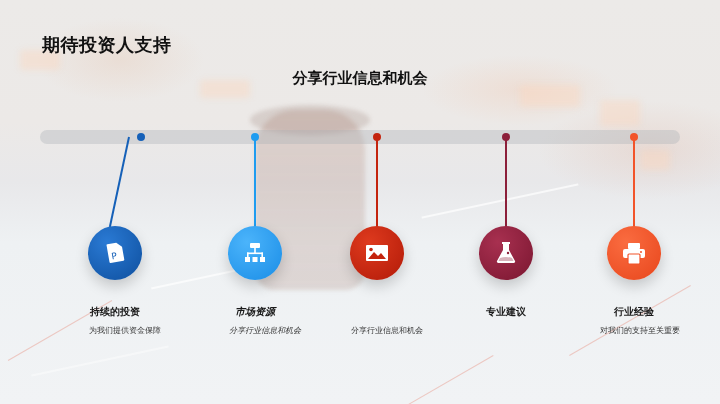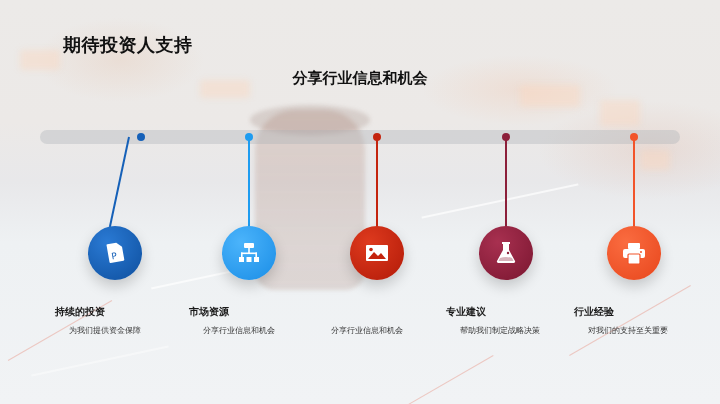--- a/index.html
+++ b/index.html
@@ -35,21 +35,21 @@
   }
   .bg .red-streak {
     position: absolute; height: 1px; background: rgba(230,120,100,0.35);
     transform: rotate(-30deg);
   }
   .bg .lights {
     position: absolute; border-radius: 3px; background: rgba(250,215,190,0.45); filter: blur(3px);
   }
 
   .title {
-    position: absolute; left: 63px; top: 33px;
+    position: absolute; left: 42px; top: 33px;
     font-size: 18px; font-weight: bold; color: #111; letter-spacing: 0.5px;
   }
   .subtitle {
     position: absolute; left: 0; width: 720px; top: 69px; text-align: center;
     font-size: 15px; font-weight: bold; color: #111;
   }
   .track {
     position: absolute; left: 40px; top: 130px; width: 640px; height: 14px;
     border-radius: 7px; background: rgba(170,175,180,0.35);
   }
@@ -61,25 +61,25 @@
   .node .stem {
     position: absolute; top: 137px; width: 2px; height: 92px;
   }
   .node .circle {
     position: absolute; top: 226px; left: 33px; width: 54px; height: 54px; border-radius: 50%;
     display: flex; align-items: center; justify-content: center;
     box-shadow: 0 6px 14px rgba(0,0,0,0.18);
   }
   .node .circle svg { width: 28px; height: 28px; }
   .node .label {
-    position: absolute; top: 305px; left: 0; width: 120px; text-align: left;
+    position: absolute; top: 305px; left: 0; width: 120px; text-align: center;
     font-size: 10px; font-weight: bold; color: #1a1a1a;
   }
   .node .desc {
-    position: absolute; top: 324px; left: 14px; width: 92px; text-align: left;
+    position: absolute; top: 324px; left: 14px; width: 92px; text-align: right;
     font-size: 8px; line-height: 14px; color: #333;
   }
 </style>
 </head>
 <body>
 
 <div class="bg">
   <div class="haze"></div>
   <div class="lights" style="left:20px;top:50px;width:40px;height:20px;"></div>
   <div class="lights" style="left:200px;top:80px;width:50px;height:18px;"></div>
@@ -107,21 +107,21 @@
   <div class="circle" style="background:radial-gradient(circle at 35% 30%, #2a7ad4, #0e4f9e);">
     <svg viewBox="0 0 28 28">
       <path d="M8 4 h9 l5 5 v13 a1 1 0 0 1 -1 1 h-13 a1 1 0 0 1 -1 -1 v-17 a1 1 0 0 1 1 -1z" fill="#fff" transform="rotate(-10 14 14)"></path>
       <text x="10" y="20" font-size="9" font-family="DejaVu Sans, sans-serif" fill="#1560b8" transform="rotate(-10 14 14)">P</text>
     </svg>
   </div>
   <div class="label">持续的投资</div>
   <div class="desc">为我们提供资金保障</div>
 </div>
 
-<div class="node" style="left:189px;">
+<div class="node" style="left:195px;font-style:italic;">
   <div class="dot" style="left:56px;background:#1e9cf0;"></div>
   <div class="stem" style="left:59px;background:#1e9cf0;"></div>
   <div class="circle" style="background:radial-gradient(circle at 35% 30%, #4bb4fb, #1a8de6);">
     <svg viewBox="0 0 28 28">
       <rect x="9" y="4" width="10" height="5" rx="1" fill="#fff"></rect>
       <rect x="13.2" y="9" width="1.6" height="5" fill="#fff"></rect>
       <rect x="6" y="13.5" width="16" height="1.6" fill="#fff"></rect>
       <rect x="6" y="13.5" width="1.6" height="5" fill="#fff"></rect>
       <rect x="20.4" y="13.5" width="1.6" height="5" fill="#fff"></rect>
       <rect x="4" y="18" width="5" height="5" fill="#fff"></rect>
@@ -151,21 +151,20 @@
   <div class="stem" style="left:59px;background:#8c1f3a;"></div>
   <div class="circle" style="background:radial-gradient(circle at 35% 30%, #a83050, #7a1630);">
     <svg viewBox="0 0 28 28">
       <path d="M10 3 h8 v2 h-1 v6 l6 11 a1.5 1.5 0 0 1 -1.3 2 h-15.4 a1.5 1.5 0 0 1 -1.3 -2 l6 -11 v-6 h-1z" fill="#fff"></path>
       <path d="M9.5 17 L18.5 17 L21.5 22 L6.5 22 Z" fill="#8c1f3a" opacity="0.0"></path>
       <circle cx="16" cy="14" r="1.2" fill="#8c1f3a"></circle>
       <path d="M8 19 Q14 17 20 19 L21.5 22 L6.5 22 Z" fill="#8c1f3a" opacity="0.35"></path>
     </svg>
   </div>
   <div class="label">专业建议</div>
-  <div class="desc">帮助我们制定战略决策</div>
 </div>
 
 <div class="node" style="left:574px;">
   <div class="dot" style="left:56px;background:#f2542a;"></div>
   <div class="stem" style="left:59px;background:#f2542a;"></div>
   <div class="circle" style="background:radial-gradient(circle at 35% 30%, #fa6c40, #e8461c);">
     <svg viewBox="0 0 28 28">
       <rect x="8" y="4" width="12" height="6" rx="1" fill="#fff"></rect>
       <rect x="3" y="10" width="22" height="9" rx="2" fill="#fff"></rect>
       <circle cx="21" cy="13" r="1" fill="#f2542a"></circle>

